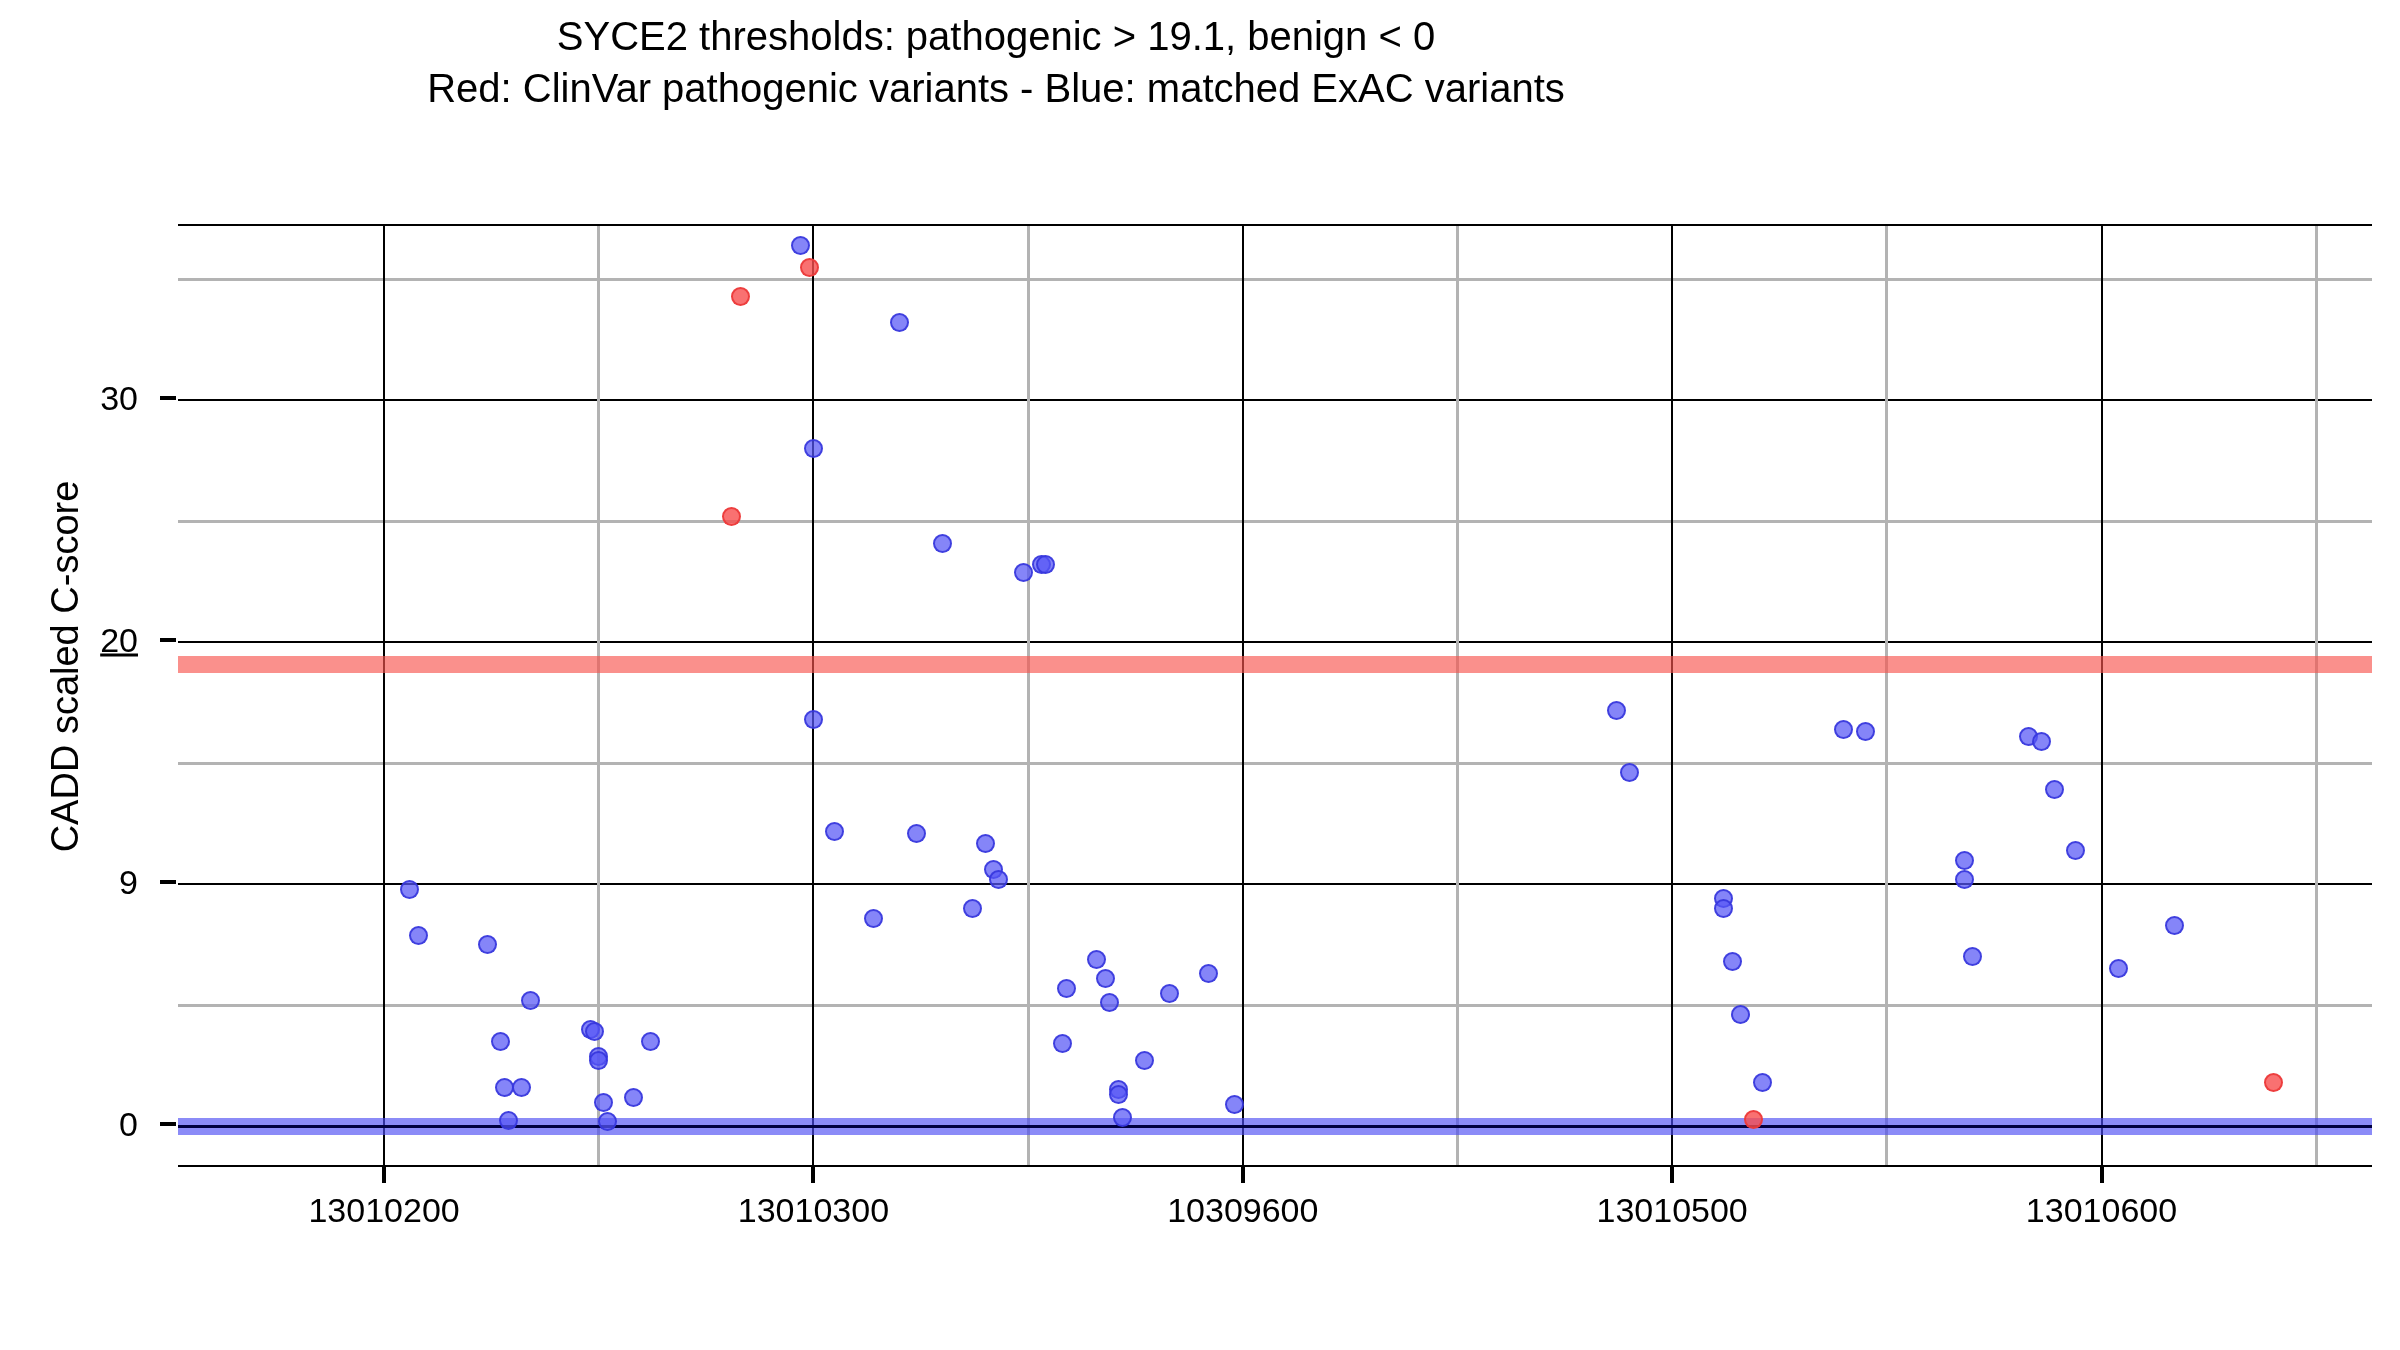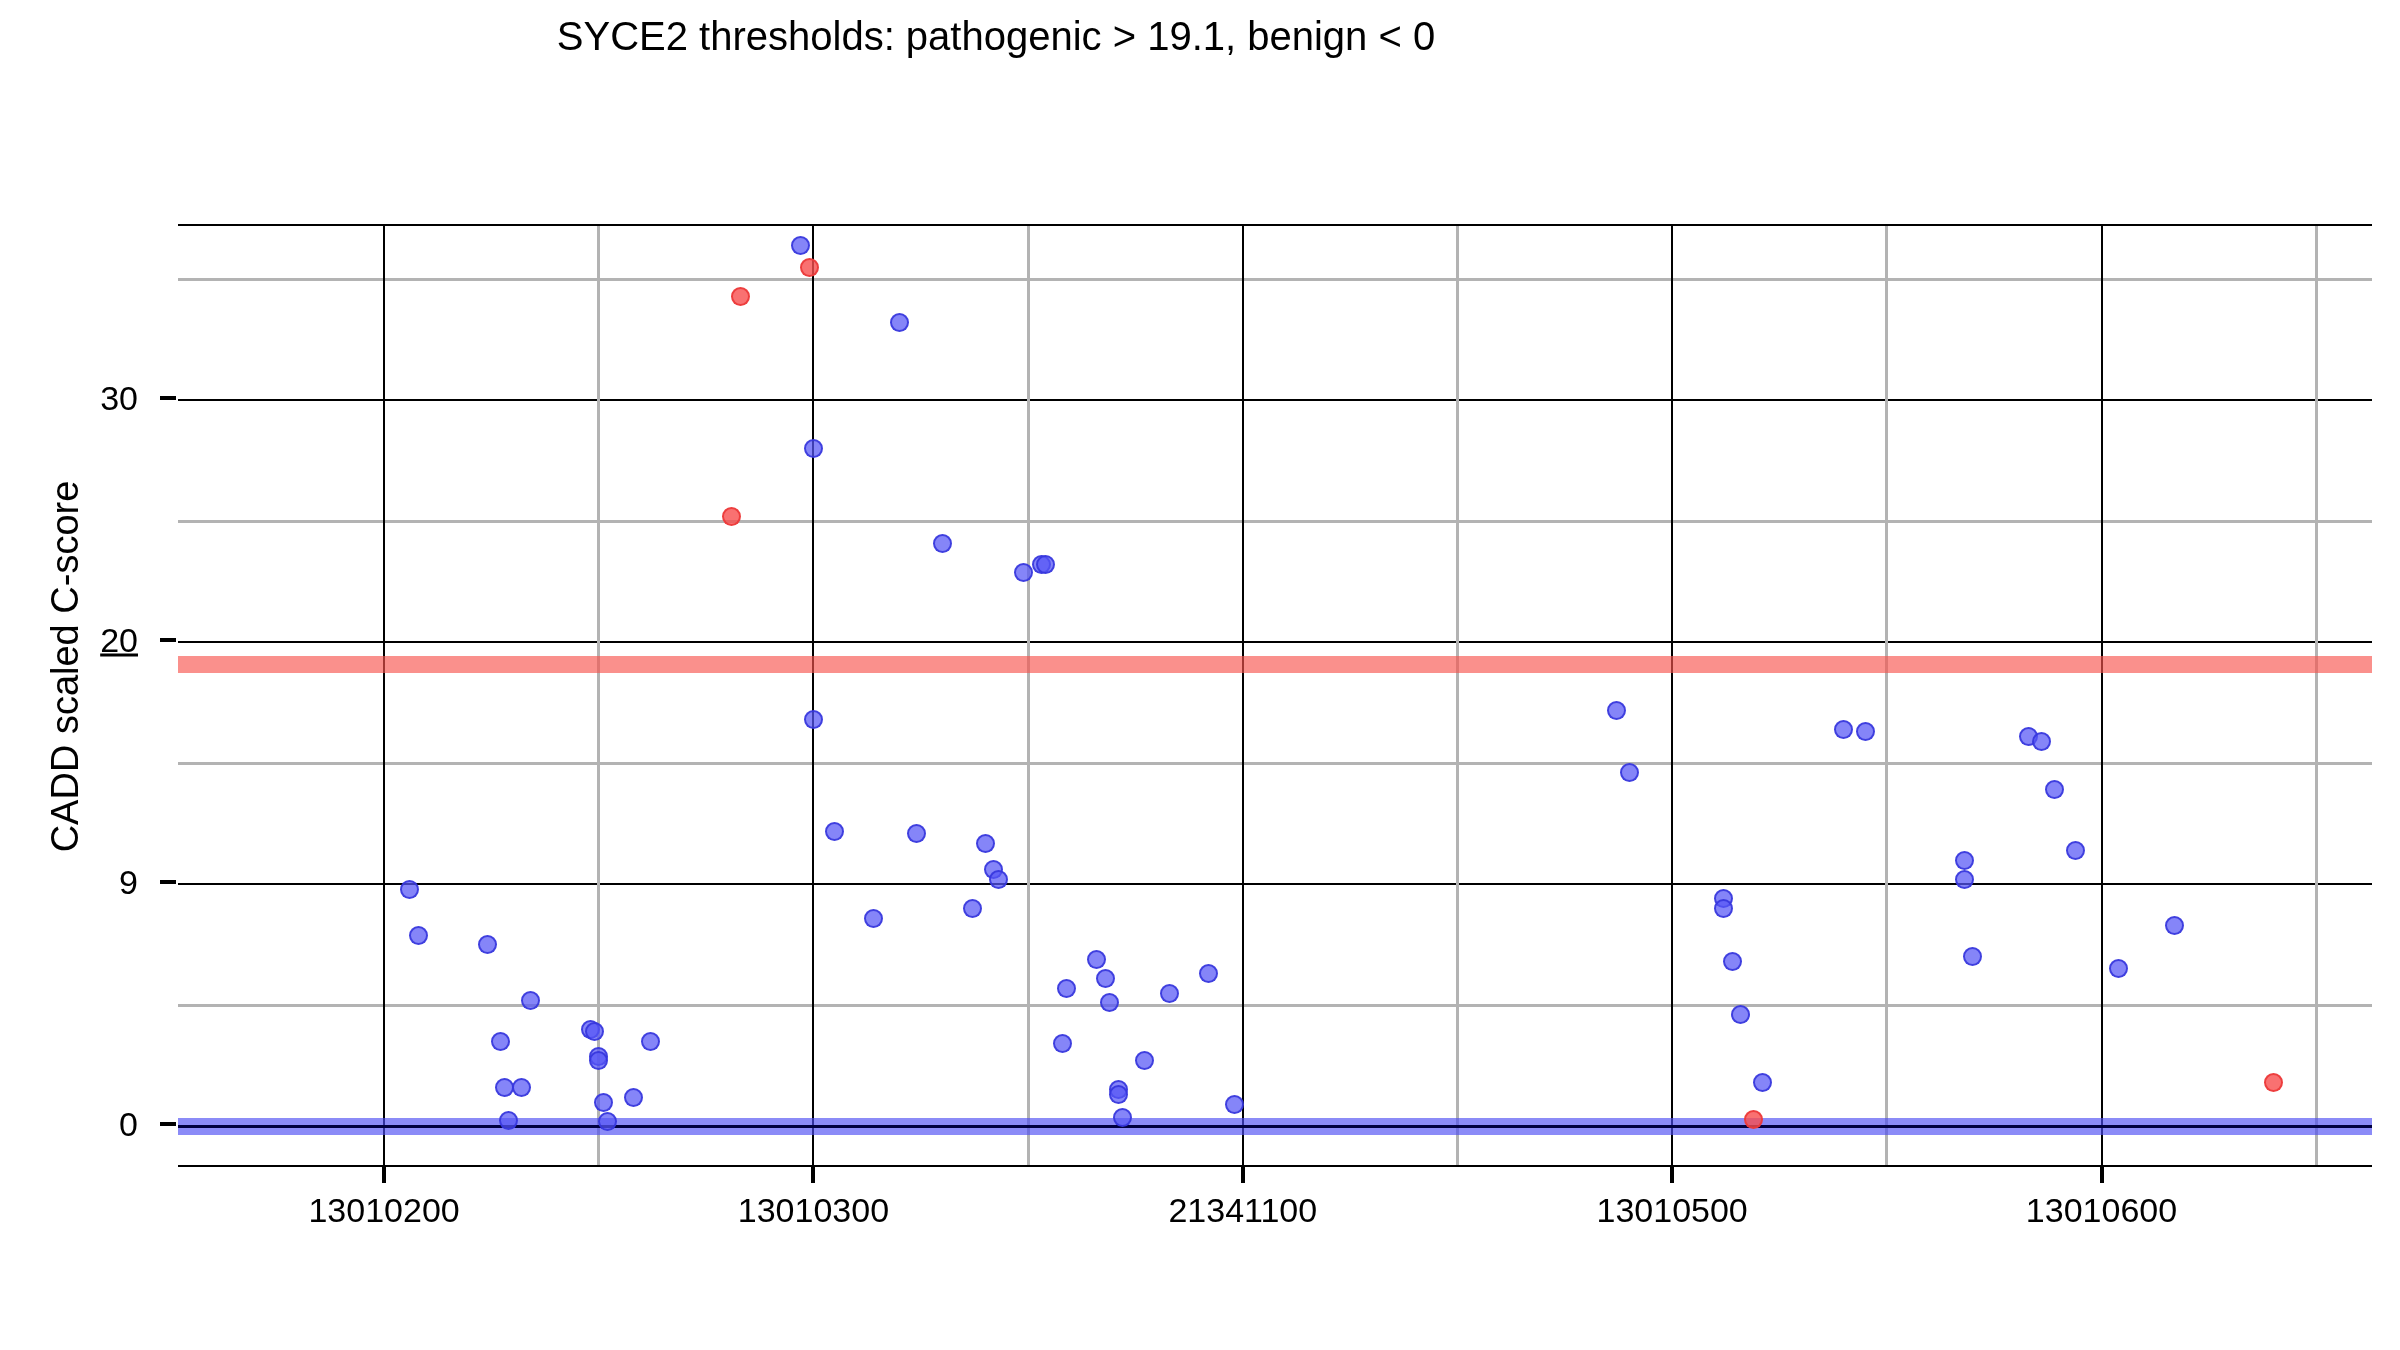--- a/index.html
+++ b/index.html
@@ -191,40 +191,41 @@
     transform-origin: 50% 50%;
   }
 </style>
 </head>
 <body>
 
 <div id="figure">
 
   <div id="title-block">
     <span class="title-line">SYCE2 thresholds: pathogenic &gt; 19.1, benign &lt; 0</span>
+    <span class="title-line">Red: ClinVar pathogenic variants - Blue: matched ExAC variants</span>
   </div>
 
   <div id="y-axis-area">
       <div class="ytick-mark" style="top: 898.278px; left: 160px;"></div>
       <div class="ytick-label" style="top: 900.278px; right: 40px; left: 0px; width: 138px;">0</div>
       <div class="ytick-mark" style="top: 656.268px; left: 160px;"></div>
       <div class="ytick-label" style="top: 658.268px; right: 40px; left: 0px; width: 138px;">9</div>
       <div class="ytick-mark" style="top: 414.258px; left: 160px;"></div>
       <div class="ytick-label" style="top: 416.258px; right: 40px; left: 0px; width: 138px; text-decoration: underline;">20</div>
       <div class="ytick-mark" style="top: 172.247px; left: 160px;"></div>
       <div class="ytick-label" style="top: 174.247px; right: 40px; left: 0px; width: 138px;">30</div>
     </div>
 
   <div id="x-axis-area">
       <div class="xtick-mark" style="left: 204.09px;"></div>
       <div class="xtick-label" style="left: 206.09px;">13010200</div>
       <div class="xtick-mark" style="left: 633.444px;"></div>
       <div class="xtick-label" style="left: 635.444px;">13010300</div>
       <div class="xtick-mark" style="left: 1062.8px;"></div>
-      <div class="xtick-label" style="left: 1064.8px;">21341100</div>
+      <div class="xtick-label" style="left: 1064.8px;">10309600</div>
       <div class="xtick-mark" style="left: 1492.15px;"></div>
       <div class="xtick-label" style="left: 1494.15px;">13010500</div>
       <div class="xtick-mark" style="left: 1921.51px;"></div>
       <div class="xtick-label" style="left: 1923.51px;">13010600</div>
     </div>
 
   <div id="plot-panel">
     <div id="plot-inner">
 
     <div class="gridline-h" style="top: 777.773px;"></div>

